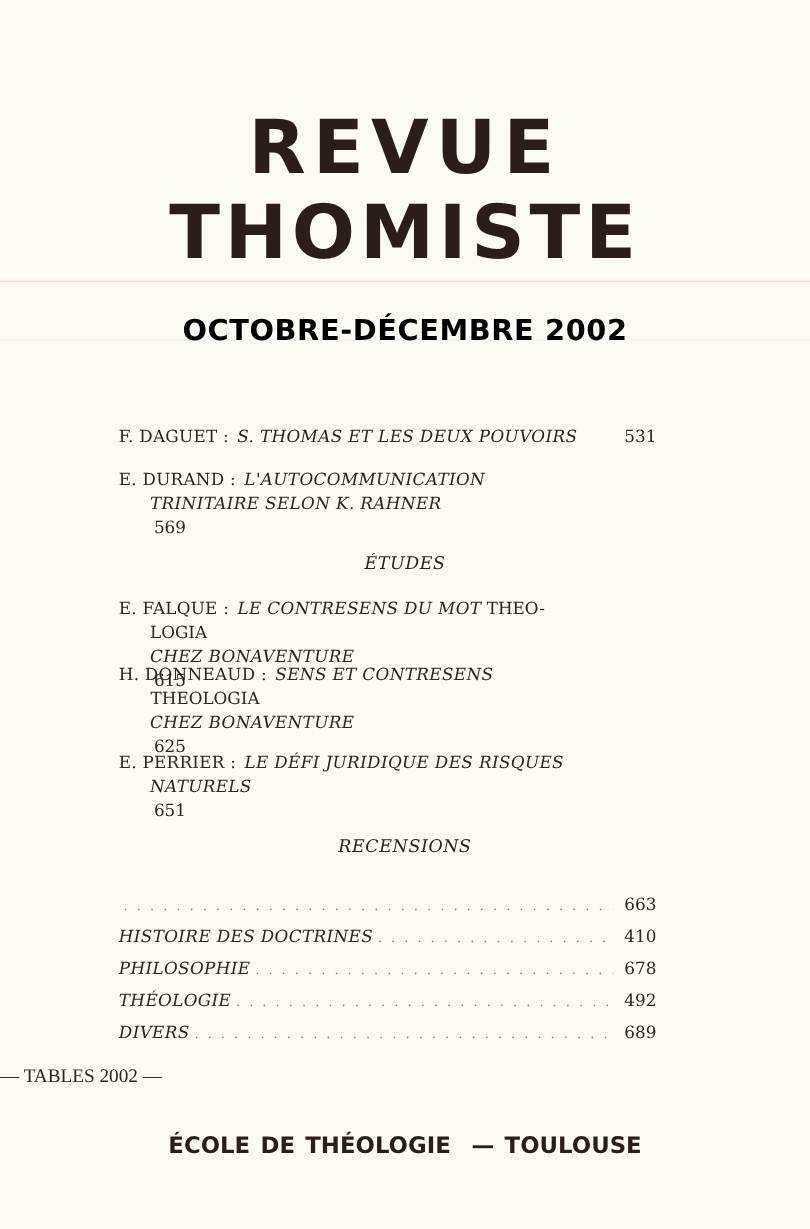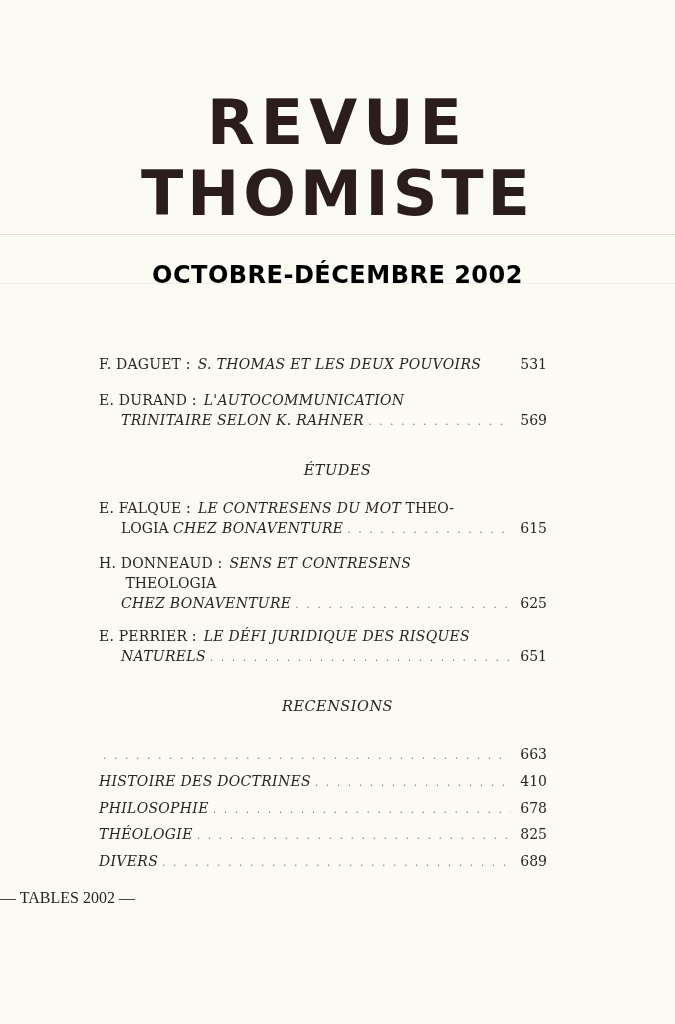--- a/index.html
+++ b/index.html
@@ -59,21 +59,21 @@
       position: absolute;
       left: 0; width: 448px;
     }
     .entry .line {
       display: flex;
       align-items: baseline;
       height: 20px;
       line-height: 20px;
       white-space: nowrap;
     }
-    .entry .line.indent { padding-left: 22px; }
+    .entry .line.indent { padding-left: 22px; flex-direction: column; }
     .author { font-style: normal; letter-spacing: 0.2px; }
     .sep { margin-right: 7px; }
     .it { font-style: italic; letter-spacing: 0.3px; }
     .rom { font-style: normal; }
     .leader {
       flex: 1;
       overflow: hidden;
       color: #8a8078;
       margin: 0 6px 0 4px;
       letter-spacing: 4px;
@@ -212,30 +212,31 @@
       <div class="line">
         <span class="it">PHILOSOPHIE</span>
         <span class="leader"></span>
         <span class="page-num">678</span>
       </div>
     </div>
     <div class="entry" style="top:824px;">
       <div class="line">
         <span class="it">THÉOLOGIE</span>
         <span class="leader"></span>
-        <span class="page-num">825</span>
+        <span class="page-num">492</span>
       </div>
     </div>
     <div class="entry" style="top:851px;">
       <div class="line">
         <span class="it">DIVERS</span>
         <span class="leader"></span>
         <span class="page-num">689</span>
       </div>
     </div>
   </div>
 
   <div class="section-head" style="top:462px;">ÉTUDES</div>
   <div class="section-head" style="top:698px;text-align:center;">RECENSIONS</div>
 
   <div class="tables">— TABLES 2002 —</div>
 
+  <div class="publisher" style="white-space:pre;">ÉCOLE DE THÉOLOGIE  — TOULOUSE</div>
 </div>
 
 </body></html>

